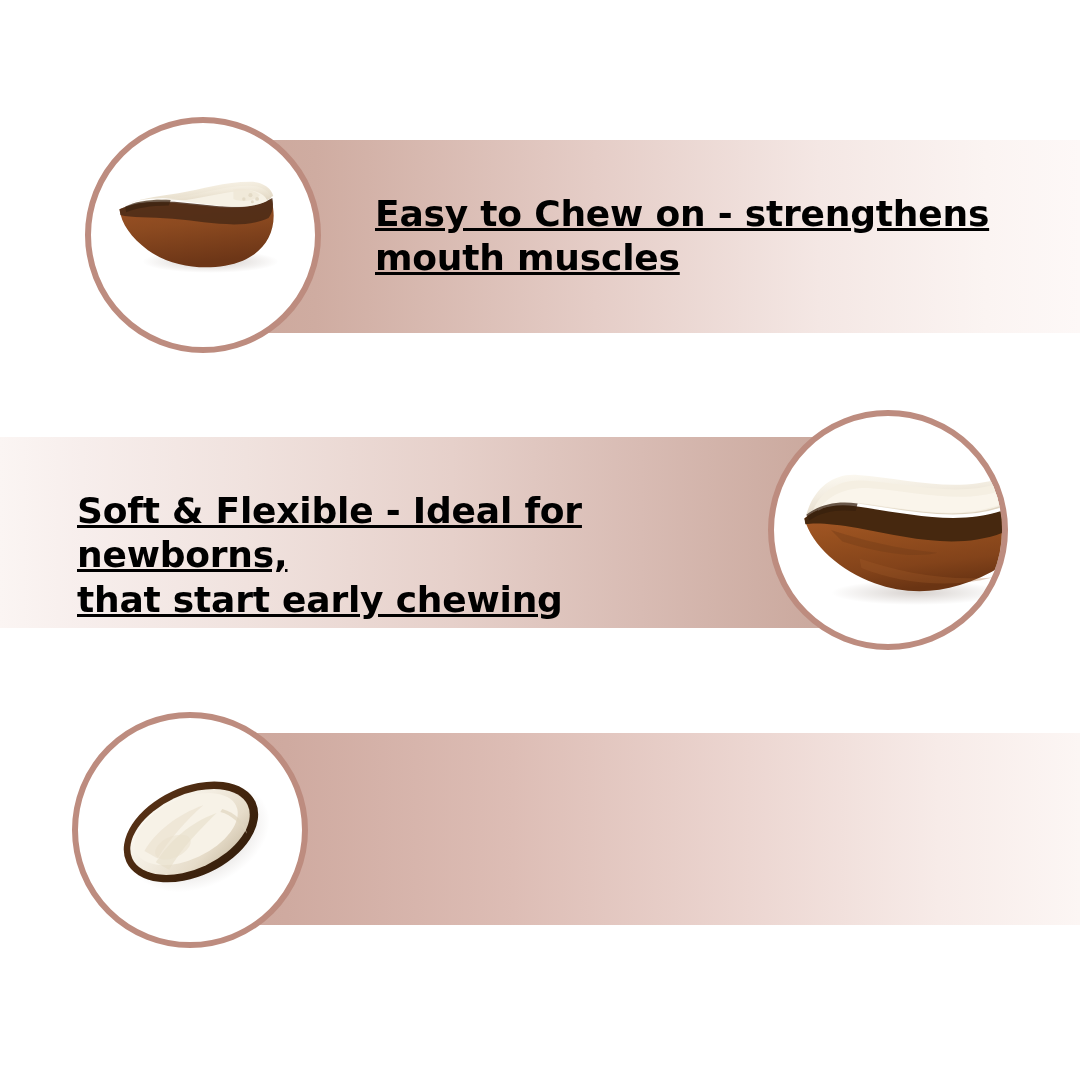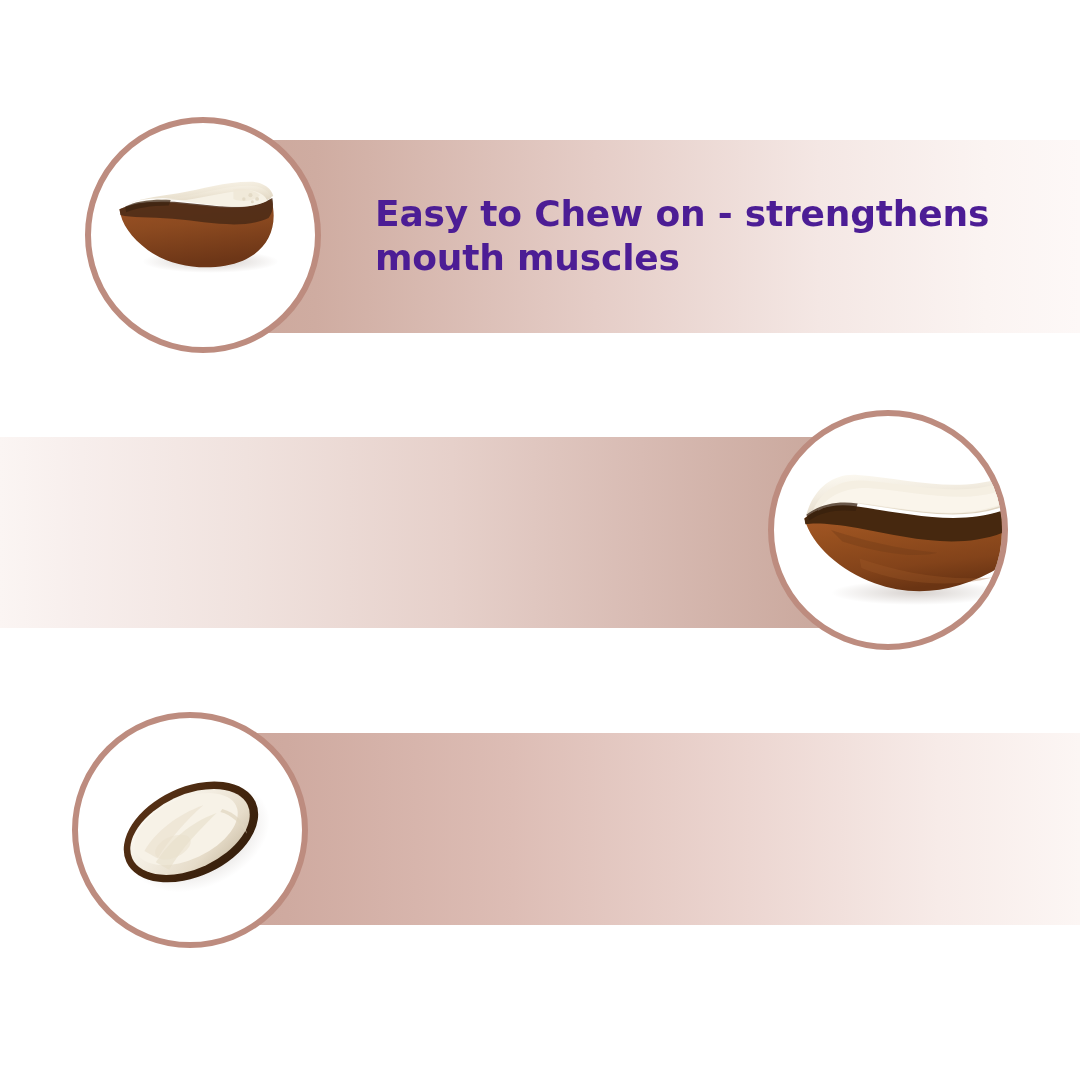--- a/index.html
+++ b/index.html
@@ -61,27 +61,28 @@
   .circle-3 { left: 72px;  top: 712px; width: 236px; height: 236px; }
 
   .circle-art {
     position: absolute;
     inset: 0;
   }
 
   
   .band-text {
     position: absolute;
-    color: #4c1d95;
+    color: #000000;
     font-family: "DejaVu Sans", sans-serif;
     font-weight: bold;
     font-size: 36px;
     line-height: 1.23;
     letter-spacing: -0.2px;
     white-space: pre-line;
+    text-decoration: underline;
   }
   .text-1 { left: 375px; top: 192px; width: 620px; }
   .text-2 { left: 77px;  top: 489px; width: 720px; }
   .text-3 { left: 330px; top: 794px; width: 680px; }
 </style>
 </head>
 <body>
 
 <div class="canvas">
 
@@ -123,20 +124,22 @@
       <circle cx="168" cy="76" r="2.2" fill="#e3dac6"></circle>
       <circle cx="175" cy="80" r="2" fill="#e3dac6"></circle>
       <circle cx="161" cy="80" r="1.8" fill="#e3dac6"></circle>
       <circle cx="170" cy="83" r="1.6" fill="#e3dac6"></circle>
       <path d="M36 88 C48 82 64 80 84 81 L82 87 C62 87 48 90 37 94 Z" fill="#3b220f" opacity="0.7"></path>
     </svg>
   </div>
 
   <div class="band band-2"></div>
 
+  <div class="band-text text-2">Soft &amp; Flexible - Ideal for newborns,
+that start early chewing</div>
 
   <div class="circle circle-2">
     <svg class="circle-art" viewBox="0 0 240 240">
       <defs>
         <linearGradient id="shell2" x1="0.1" y1="0" x2="0.4" y2="1">
           <stop offset="0%" stop-color="#a85a28"></stop>
           <stop offset="35%" stop-color="#97501f"></stop>
           <stop offset="75%" stop-color="#83431a"></stop>
           <stop offset="100%" stop-color="#6a3413"></stop>
         </linearGradient>

